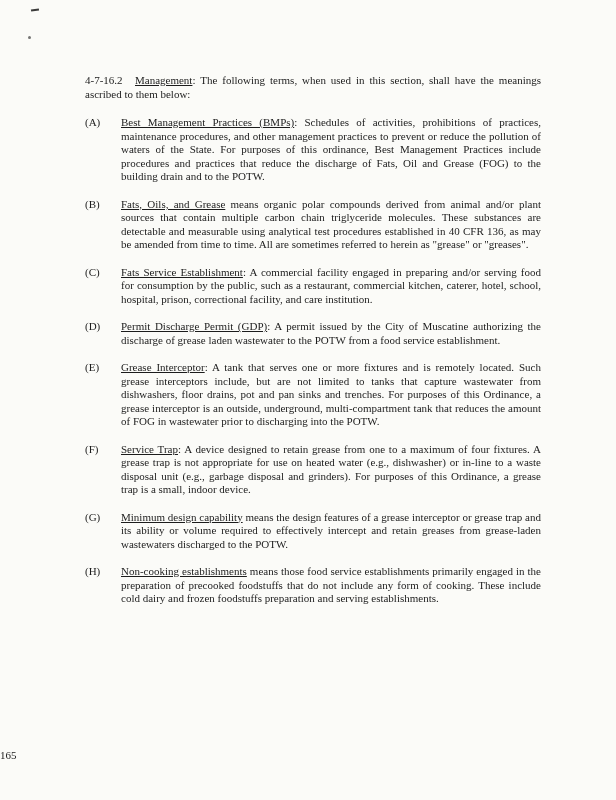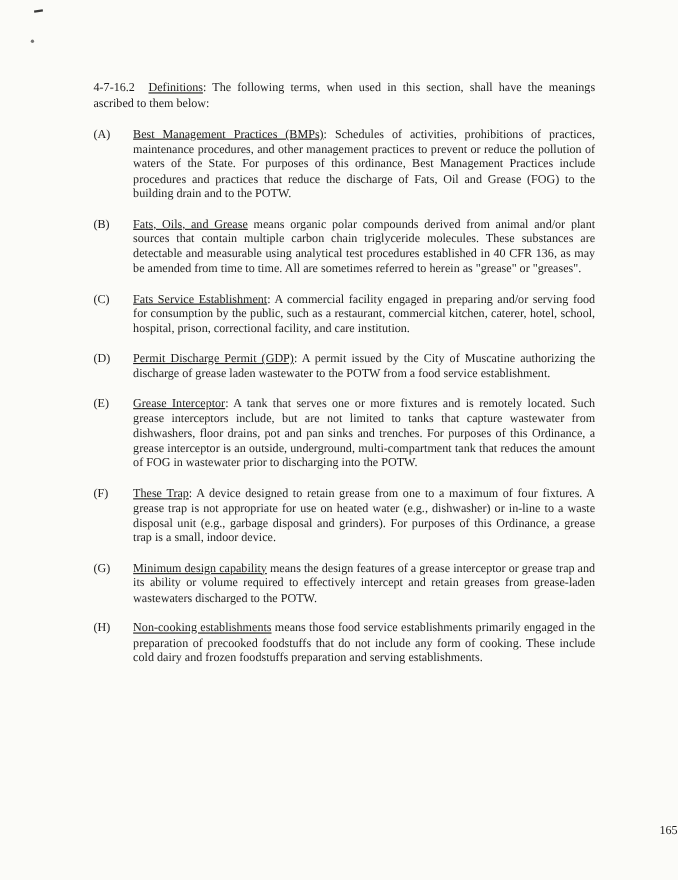--- a/index.html
+++ b/index.html
@@ -45,37 +45,37 @@
     flex: 1;
     font-size: 11px;
     line-height: 13.5px;
     text-align: justify;
   }
   .pagenum {
     position: absolute;
     top: 749px;
     left: 0;
     width: 616px;
-    text-align: right;
+    text-align: left;
     font-size: 11px;
     color: #1c1c1c;
   }
   .artifact { position: absolute; background: #3a3a3a; }
   .artifact-dash { left: 31px; top: 9px; width: 8px; height: 2px; transform: rotate(-8deg); }
   .artifact-dot { left: 28px; top: 36px; width: 3px; height: 3px; border-radius: 50%; opacity: .7; }
 </style>
 </head>
 <body>
 
 <div class="artifact artifact-dash"></div>
 <div class="artifact artifact-dot"></div>
 
 <div class="content">
 
-  <p class="heading"><span class="sec-num">4-7-16.2</span><span class="term">Definitions</span><span>:  The following terms, when used in this section, shall have the meanings ascribed to them below:</span></p>
+  <p class="heading"><span class="sec-num">4-7-16.2</span><span class="term">Management</span><span>:  The following terms, when used in this section, shall have the meanings ascribed to them below:</span></p>
 
   <div class="items">
 
     <div class="item">
       <div class="label">(A)</div>
       <p class="text"><span class="term">Best Management Practices (BMPs)</span><span>:  Schedules of activities, prohibitions of practices, maintenance procedures, and other management practices to prevent or reduce the pollution of waters of the State.  For purposes of this ordinance, Best Management Practices include procedures and practices that reduce the discharge of Fats, Oil and Grease (FOG) to the building drain and to the POTW.</span></p>
     </div>
 
     <div class="item">
       <div class="label">(B)</div>
@@ -92,21 +92,21 @@
       <p class="text"><span class="term">Permit Discharge Permit (GDP)</span><span>:  A permit issued by the City of Muscatine authorizing the discharge of grease laden wastewater to the POTW from a food service establishment.</span></p>
     </div>
 
     <div class="item">
       <div class="label">(E)</div>
       <p class="text"><span class="term">Grease Interceptor</span><span>:  A tank that serves one or more fixtures and is remotely located.  Such grease interceptors include, but are not limited to tanks that capture wastewater from dishwashers, floor drains, pot and pan sinks and trenches.  For purposes of this Ordinance, a grease interceptor is an outside, underground, multi-compartment tank that reduces the amount of FOG in wastewater prior to discharging into the POTW.</span></p>
     </div>
 
     <div class="item">
       <div class="label">(F)</div>
-      <p class="text"><span class="term">These Trap</span><span>:  A device designed to retain grease from one to a maximum of four fixtures.  A grease trap is not appropriate for use on heated water (e.g., dishwasher) or in-line to a waste disposal unit (e.g., garbage disposal and grinders).  For purposes of this Ordinance, a grease trap is a small, indoor device.</span></p>
+      <p class="text"><span class="term">Service Trap</span><span>:  A device designed to retain grease from one to a maximum of four fixtures.  A grease trap is not appropriate for use on heated water (e.g., dishwasher) or in-line to a waste disposal unit (e.g., garbage disposal and grinders).  For purposes of this Ordinance, a grease trap is a small, indoor device.</span></p>
     </div>
 
     <div class="item">
       <div class="label">(G)</div>
       <p class="text"><span class="term">Minimum design capability</span><span> means the design features of a grease interceptor or grease trap and its ability or volume required to effectively intercept and retain greases from grease-laden wastewaters discharged to the POTW.</span></p>
     </div>
 
     <div class="item">
       <div class="label">(H)</div>
       <p class="text"><span class="term">Non-cooking establishments</span><span> means those food service establishments primarily engaged in the preparation of precooked foodstuffs that do not include any form of cooking.  These include cold dairy and frozen foodstuffs preparation and serving establishments.</span></p>

